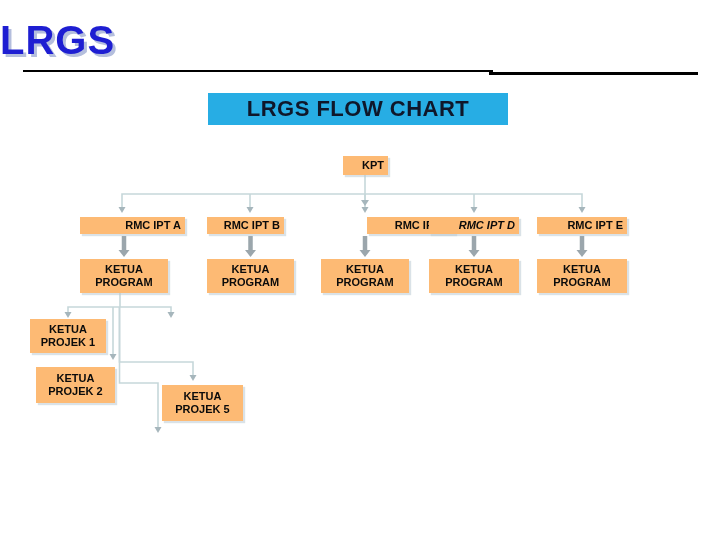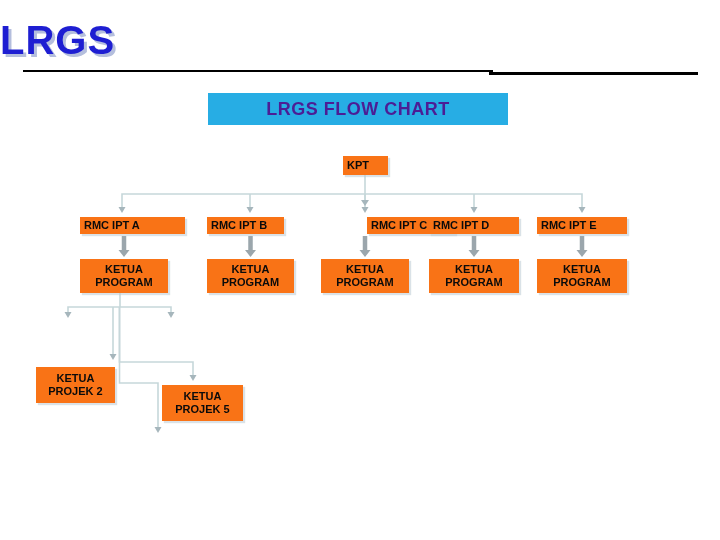--- a/index.html
+++ b/index.html
@@ -13,38 +13,38 @@
     font-size:40px;font-weight:bold;letter-spacing:1px;
     color:#1e1ed2;text-shadow:3px 3px 0 #b4bedd;
   }
   .rule{position:absolute;background:#000000;}
   .rule-left{left:23px;top:70px;width:470px;height:2px;}
   .rule-right{left:489px;top:72px;width:209px;height:3px;}
   
   .banner{
     position:absolute;left:208px;top:93px;width:300px;height:32px;
     background:#27ade4;display:flex;align-items:center;justify-content:center;
-    font-size:18px;font-weight:bold;color:#4c1d95;letter-spacing:0.5px;
+    font-size:22px;font-weight:bold;color:#0f172a;letter-spacing:0.5px;
   }
   
   svg.connectors{position:absolute;left:0;top:0;z-index:0;}
   
   .node{
     position:absolute;z-index:1;
-    background:#f97316;
+    background:#fdba74;
     box-shadow:2px 2px 1px rgba(187,203,211,0.55);
-    display:flex;align-items:center;justify-content:flex-start;text-align:center;
+    display:flex;align-items:center;justify-content:flex-end;text-align:center;
     font-size:11px;font-weight:bold;color:#0b0b0b;line-height:13px;
   }
   
   .kpt {left:343px;top:156px;width:45px;height:19px;}
   .r1a{left:80px; top:217px;width:105px;height:17px;}
   .r1b{left:207px;top:217px;width:77px;height:17px;}
   .r1c{left:321px;top:217px;width:88px;height:17px;margin-left:46px;}
-  .r1d{left:429px;top:217px;width:90px;height:17px;}
+  .r1d{left:429px;top:217px;width:90px;height:17px;font-style:italic;}
   .r1e{left:537px;top:217px;width:90px;height:17px;}
   .r2a{left:80px; top:259px;width:88px;height:34px;}
   .r2b{left:207px;top:259px;width:87px;height:34px;}
   .r2c{left:321px;top:259px;width:88px;height:34px;}
   .r2d{left:429px;top:259px;width:90px;height:34px;}
   .r2e{left:537px;top:259px;width:90px;height:34px;}
   .p1{left:30px; top:319px;width:76px;height:34px;}
   .p5{left:133px;top:319px;width:76px;height:34px;}
   .p2{left:36px; top:367px;width:79px;height:36px;}
   .p4{left:162px;top:385px;width:81px;height:36px;}
@@ -146,20 +146,23 @@
   <div class="node r2c">
     <span class="lbl">KETUA PROGRAM</span>
   </div>
   <div class="node r2d">
     <span class="lbl">KETUA PROGRAM</span>
   </div>
   <div class="node r2e">
     <span class="lbl">KETUA PROGRAM</span>
   </div>
 
+  <div class="node p1">
+    <span class="lbl">KETUA PROJEK 1</span>
+  </div>
   <div class="node p2">
     <span class="lbl">KETUA PROJEK 2</span>
   </div>
   <div class="node p4">
     <span class="lbl">KETUA PROJEK 5</span>
   </div>
 
 </div>
 
 </body></html>

